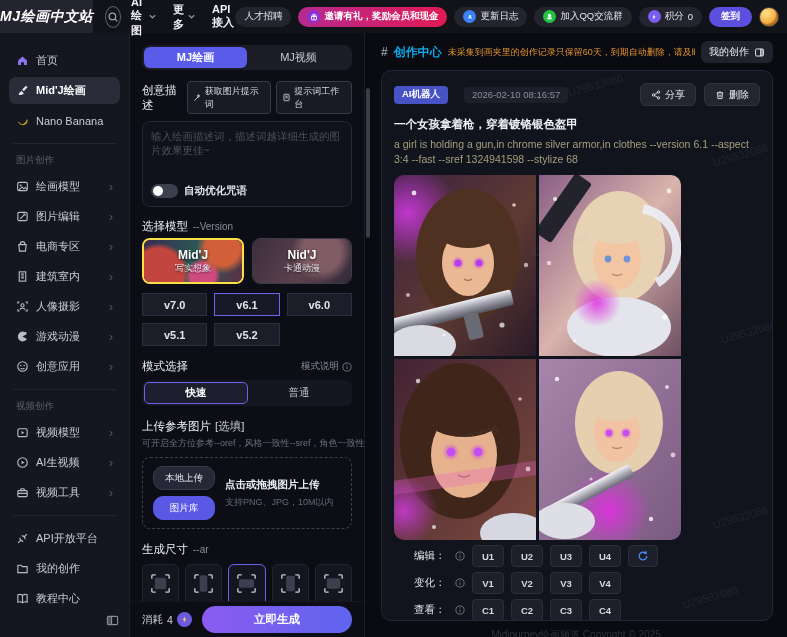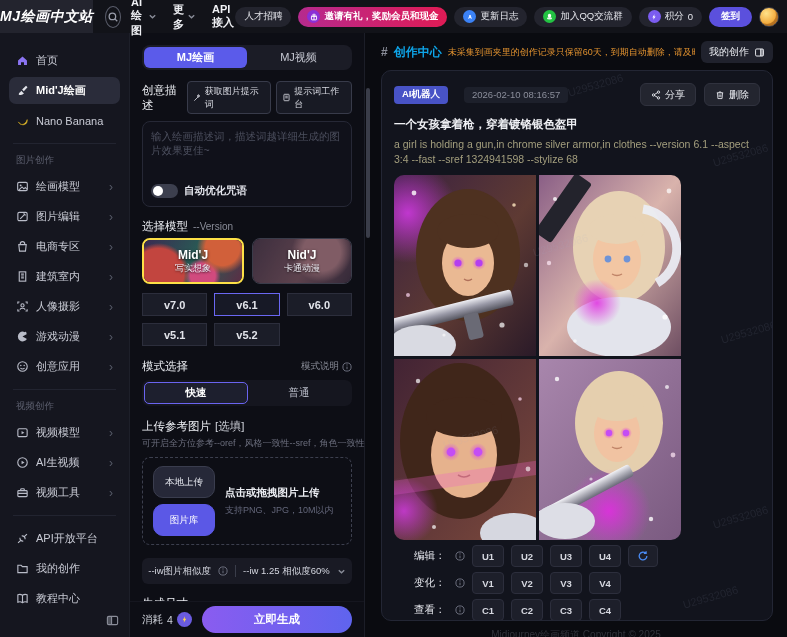--- a/index.html
+++ b/index.html
@@ -83,21 +83,21 @@
   .vbtn.sel { border:1.5px solid #6a67f2; background:#171926; }
   .mode-help { margin-left:auto; display:flex; align-items:center; gap:3px; font-size:9.5px; color:#8a8d99; }
   .seg { background:#15161f; border-radius:7px; height:26px; display:flex; padding:2px; margin-bottom:13px; }
   .seg-opt { flex:1; display:flex; align-items:center; justify-content:center; font-size:10.5px;
     color:#b9bcc8; border-radius:5px; cursor:pointer; }
   .seg-opt.sel { border:1px solid #6a64f0; background:#1d1f2e; color:#fff; font-weight:bold; }
   .up-desc { font-size:9px; color:#6b6e7d; margin:-2px 0 7px; white-space:nowrap; }
   .upload { border:1px dashed #3c3f4e; border-radius:8px; padding:8px 10px; display:flex; gap:10px;
     align-items:center; margin-bottom:13px; cursor:pointer; }
   .up-pills { display:flex; flex-direction:column; gap:6px; }
-  .up-pill { width:62px; height:32px; border-radius:10px; font-size:9.5px; display:flex; align-items:center;
+  .up-pill { width:62px; height:24px; border-radius:10px; font-size:9.5px; display:flex; align-items:center;
     justify-content:center; cursor:pointer; background:#262838; border:1px solid #3a3d4e; color:#e6e8ef; }
   .up-pill.lib { background:#5b58e6; border-color:#5b58e6; color:#fff; }
   .up-title { font-size:10.5px; font-weight:bold; color:#eceef3; margin-bottom:4px; }
   .up-hint { font-size:9px; color:#63667a; }
   .iw-bar { background:#191a24; border-radius:6px; height:26px; display:flex; align-items:center;
     justify-content:center; gap:7px; font-size:9.5px; color:#d5d7e0; margin-bottom:12px; cursor:pointer; }
   .iw-div { width:1px; height:12px; background:#3a3d4a; }
   .ratio-grid { display:grid; grid-template-columns:repeat(5,1fr); gap:6px; }
   .rtile { background:#14151f; border:1px solid #23252f; border-radius:6px; padding:6px 0 4px;
     display:flex; flex-direction:column; align-items:center; gap:3px; cursor:pointer; }
@@ -436,33 +436,20 @@
     <div class="up-pills">
       <span class="up-pill">本地上传</span>
       <span class="up-pill lib">图片库</span>
     </div>
     <div>
       <div class="up-title">点击或拖拽图片上传</div>
       <div class="up-hint">支持PNG、JPG，10M以内</div>
     </div>
   </div>
 
-  <div class="iw-bar">
-    <span>--iw图片相似度</span>
-    <svg class="ic info-i" width="10" height="10" viewBox="0 0 10 10" fill="none" stroke="currentColor" stroke-width="1">
-        <circle cx="5" cy="5" r="4.1"></circle>
-        <path d="M5 4.6 V7.2"></path>
-        <circle cx="5" cy="2.9" r=".6" fill="currentColor" stroke="none"></circle>
-      </svg>
-    <span class="iw-div"></span>
-    <span>--iw 1.25 相似度60%</span>
-    <svg class="ic chev" width="9" height="9" viewBox="0 0 10 10" fill="none" stroke="currentColor" stroke-width="1.5">
-        <path d="M2 3.5 L5 6.5 L8 3.5"></path>
-      </svg>
-  </div>
 
   <div class="sec-row" style="margin-bottom:7px;">
     <span class="sec-label">生成尺寸</span>
     <span class="sec-param">--ar</span>
   </div>
   <div class="ratio-grid">
     <div class="rtile">
       <svg class="ic" width="25" height="25" viewBox="0 0 26 26" fill="none" stroke="#c9ccd6" stroke-width="1.4">
           <path d="M4 8 V5 a1 1 0 0 1 1-1 h3 M18 4 h3 a1 1 0 0 1 1 1 v3 M22 18 v3 a1 1 0 0 1 -1 1 h-3 M8 22 H5 a1 1 0 0 1 -1-1 v-3"></path>
           <rect x="7" y="7" width="12" height="12" rx="2" fill="#3c3f4d" stroke="none"></rect>

